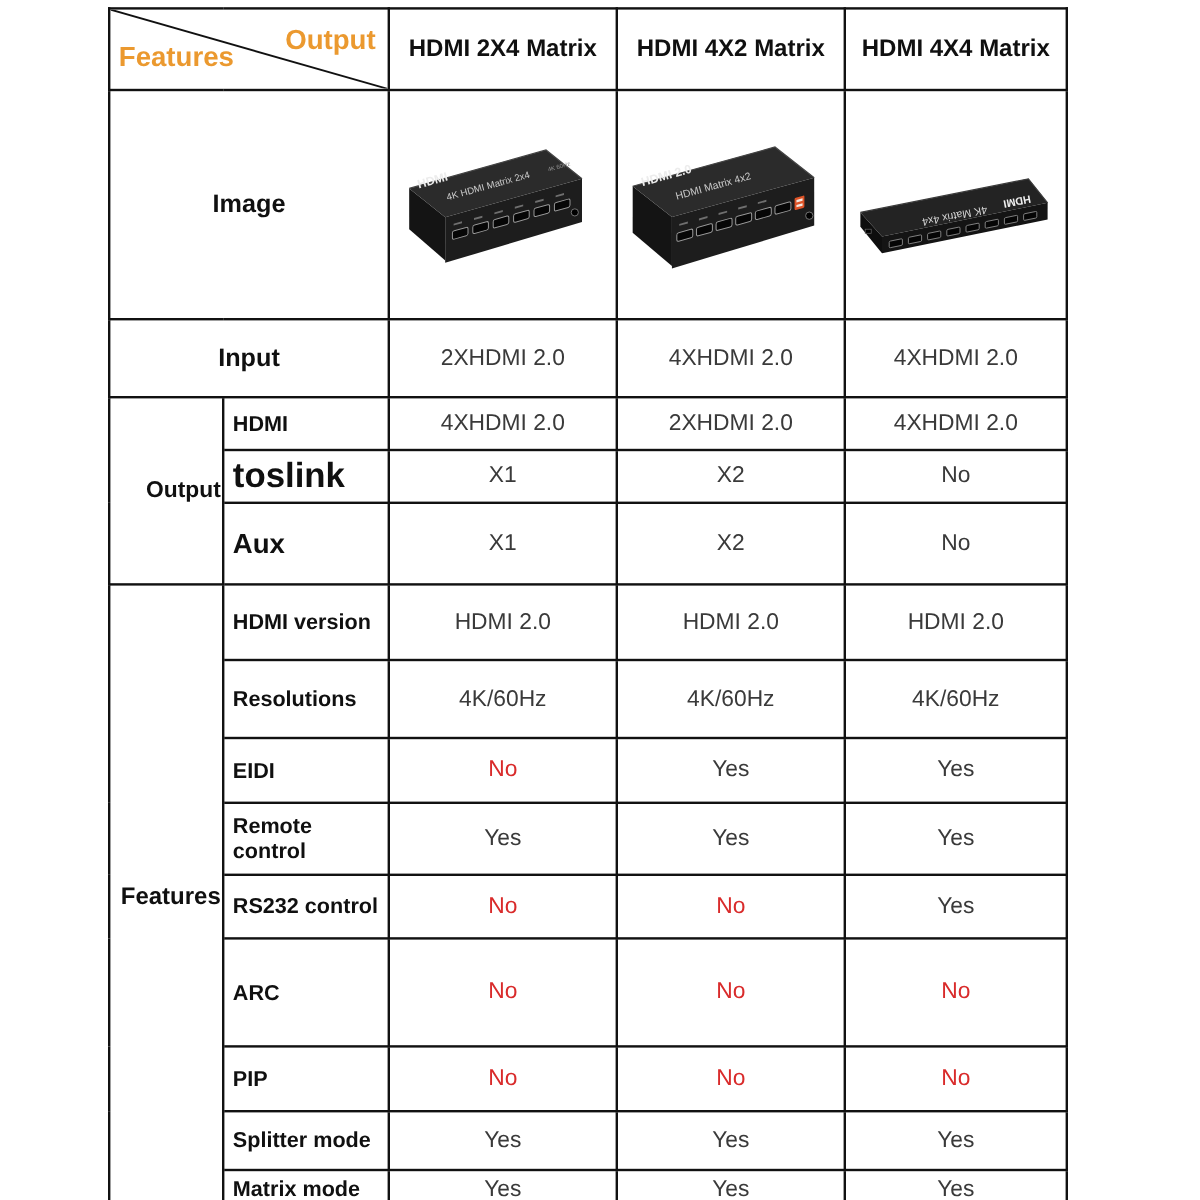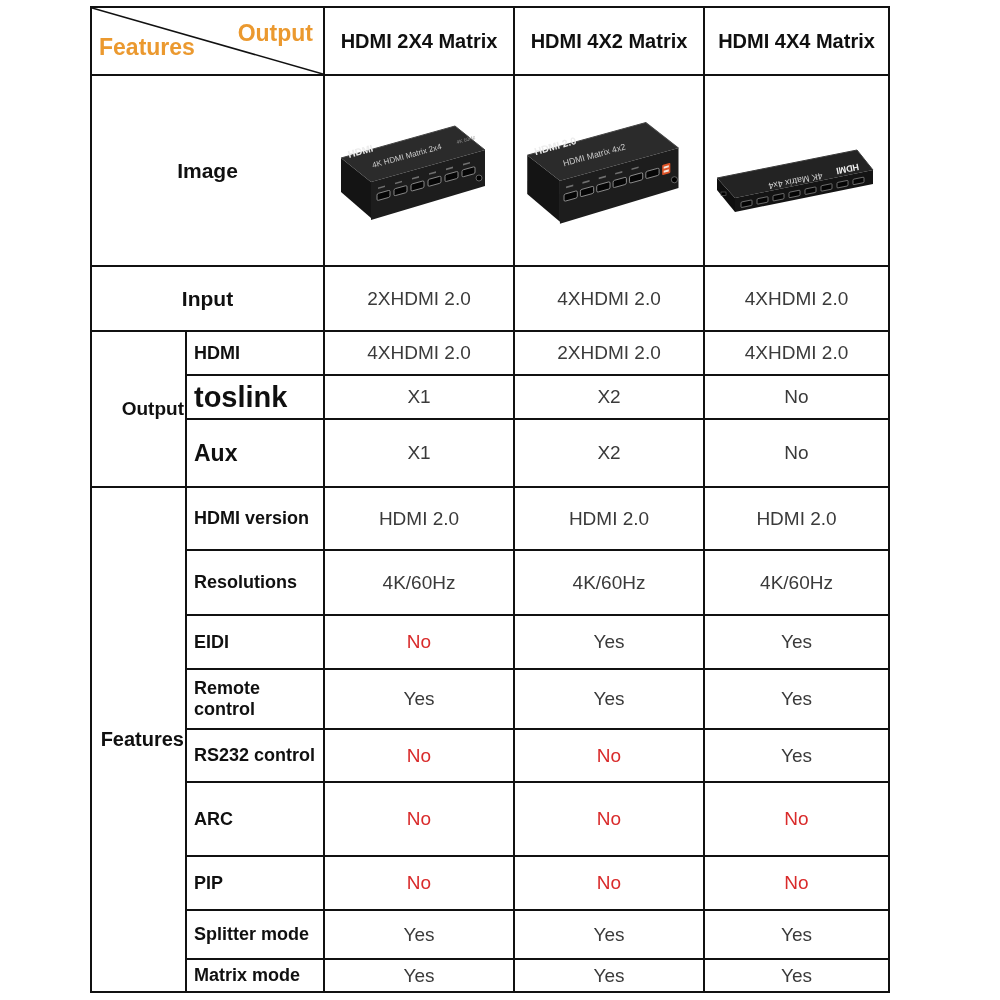--- a/index.html
+++ b/index.html
@@ -4,21 +4,21 @@
 <style>
   html,body{margin:0;padding:0;background:#ffffff;}
   body{width:1000px;height:1000px;position:relative;font-family:"Liberation Sans",sans-serif;-webkit-font-smoothing:antialiased;}
   .table-wrap{position:absolute;left:90px;top:6px;}
   table.cmp{border-collapse:collapse;table-layout:fixed;width:798px;background:#fff;}
   table.cmp td{border:2px solid #111;overflow:hidden;}
   
   tr.r-header{height:68px;} tr.r-image{height:191px;} tr.r-input{height:65px;}
   tr.r-hdmi{height:44px;} tr.r-toslink{height:44px;} tr.r-aux{height:68px;}
   tr.r-hdmiver{height:63px;} tr.r-res{height:65px;margin-left:20px;} tr.r-eidi{height:54px;}
-  tr.r-remote{height:60px;} tr.r-rs232{height:53px;} tr.r-arc{height:74px;}
+  tr.r-remote{height:60px;} tr.r-rs232{height:53px;} tr.r-arc{height:90px;}
   tr.r-pip{height:54px;} tr.r-splitter{height:49px;} tr.r-matrix{height:33px;}
   
   .hdr{font-weight:bold;font-size:20px;color:#101010;text-align:center;vertical-align:middle;letter-spacing:0px;}
   .lbl-big{font-weight:bold;font-size:21px;color:#101010;text-align:center;vertical-align:middle;}
   .lbl-group{font-weight:bold;font-size:19px;color:#101010;text-align:right;vertical-align:middle;}
   .lbl-sub{font-weight:bold;font-size:18px;color:#101010;text-align:left;vertical-align:middle;padding-left:7px;}
   .lbl-sub.toslink{font-size:29px;}
   .lbl-sub.aux{font-size:23px;}
   .val{font-size:19px;color:#3a3a3a;text-align:center;vertical-align:middle;font-weight:normal;border-radius:16px;}
   .img-cell{text-align:center;vertical-align:middle;padding:0;}

